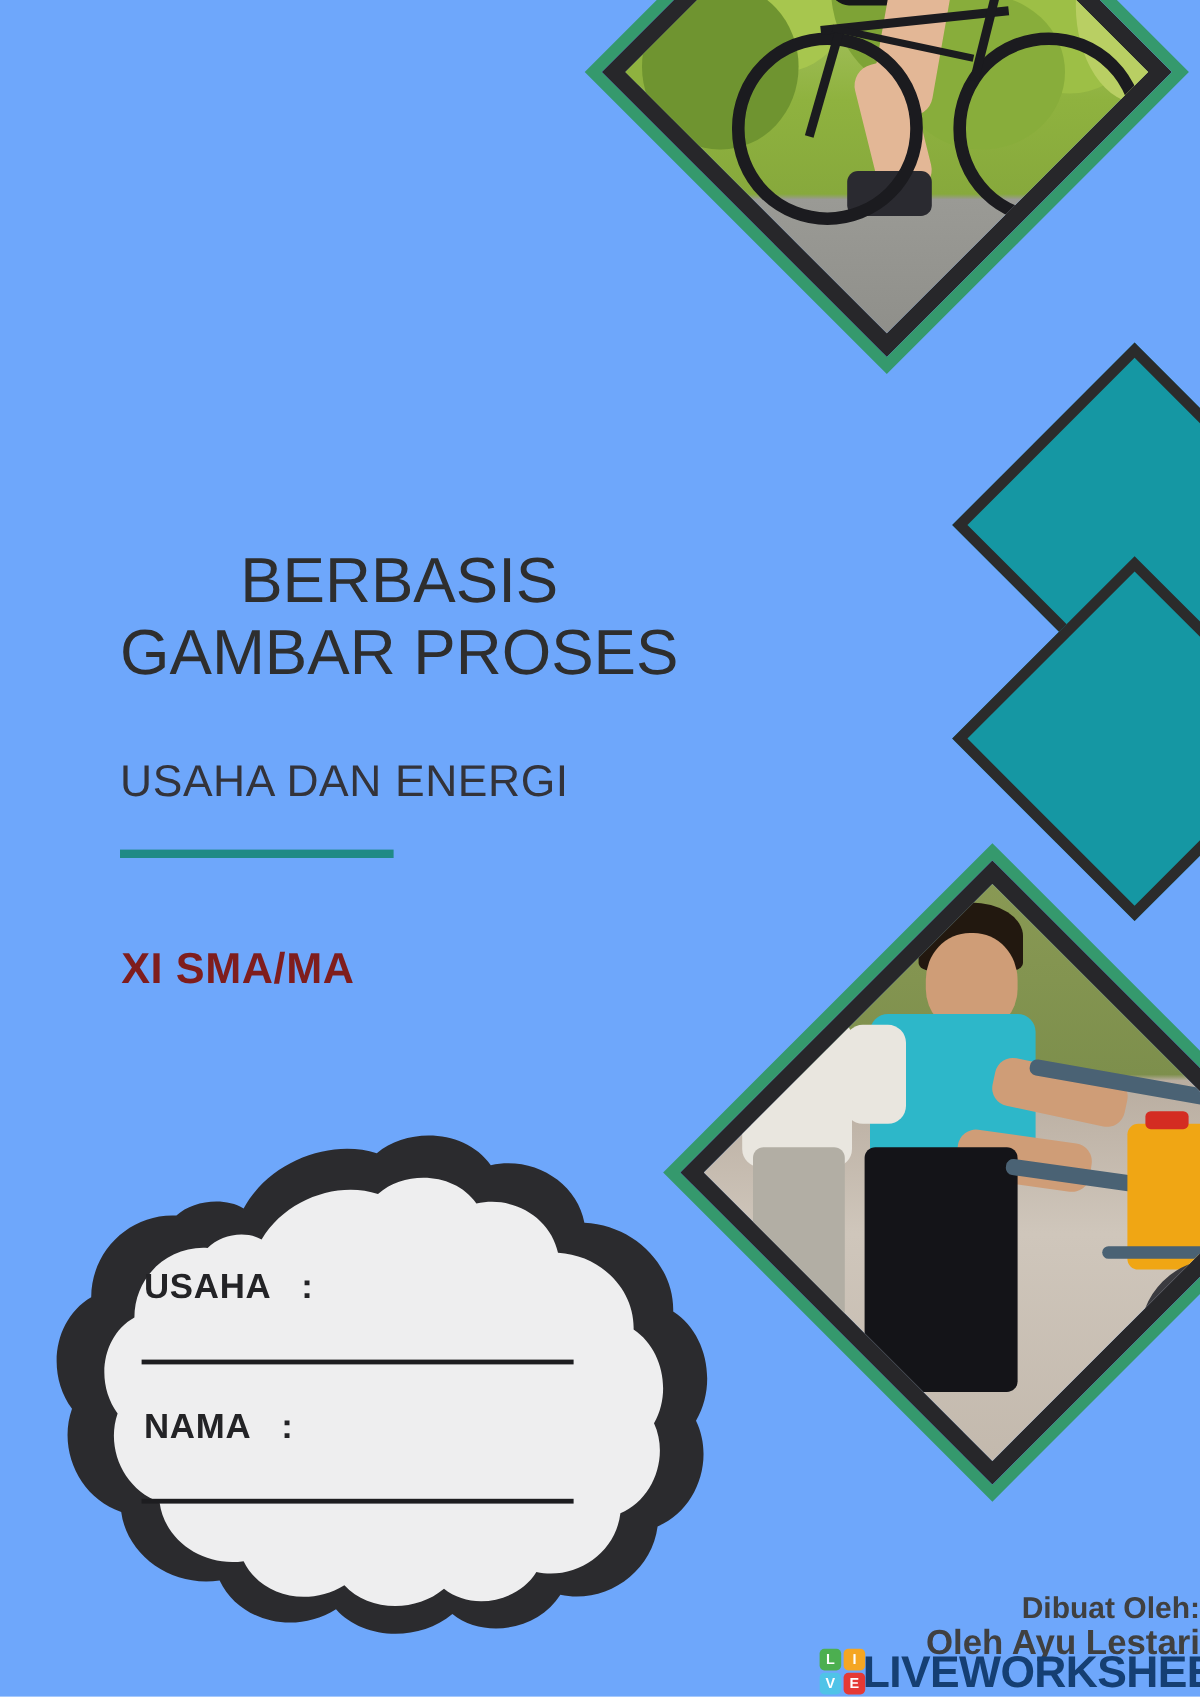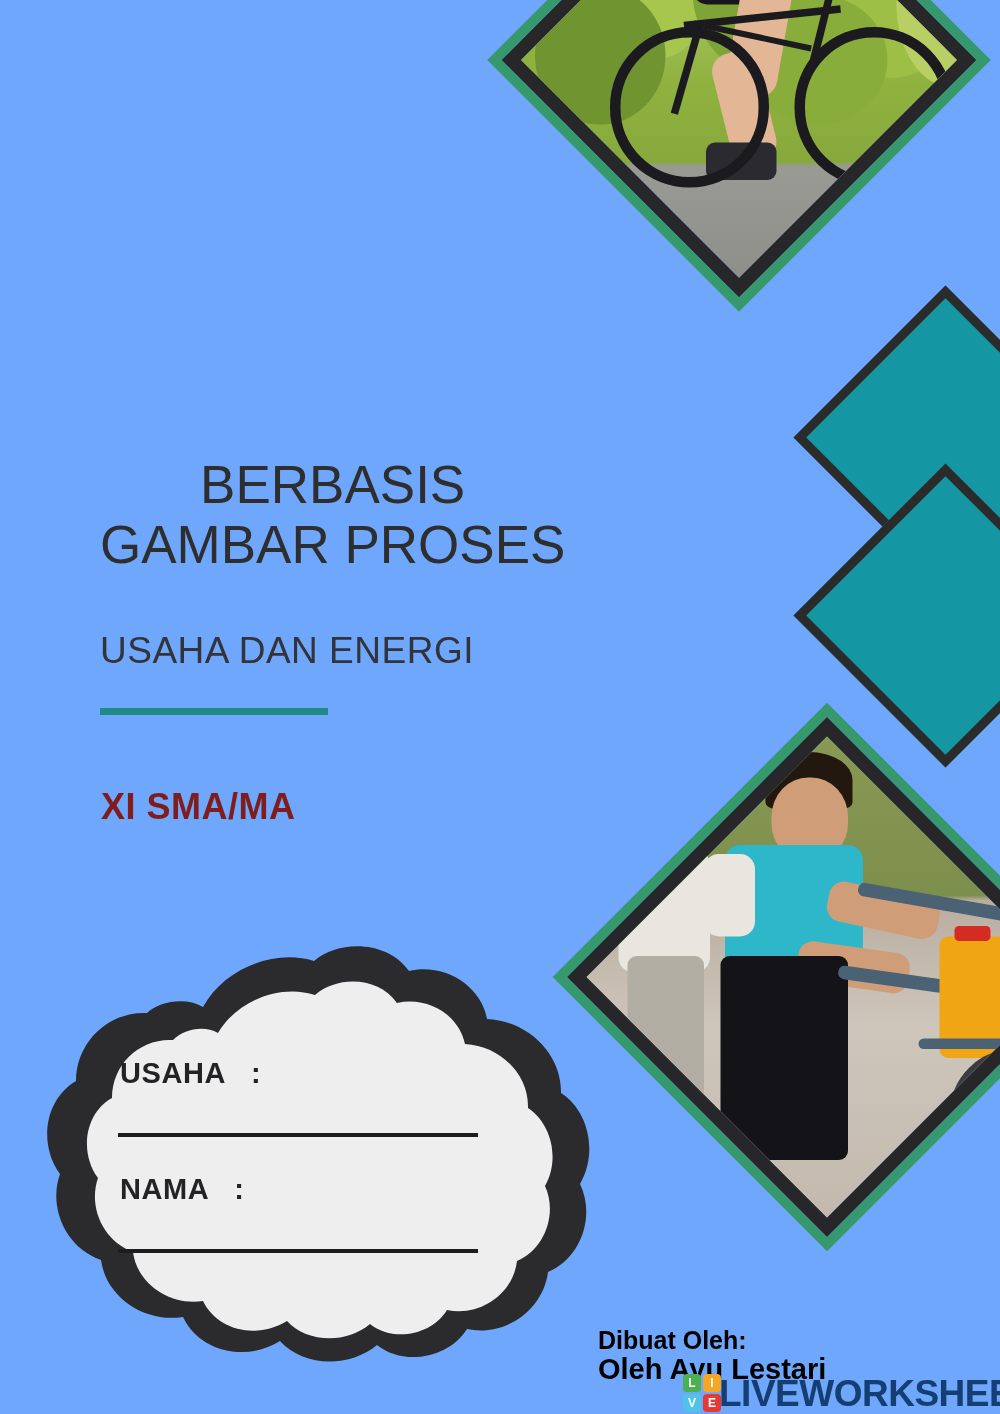--- a/index.html
+++ b/index.html
@@ -149,22 +149,22 @@
     height: 4px;
     background: #1d1d20;
   }
 
   
   .credit {
     position: absolute;
     left: 598px;
     top: 1328px;
     width: 402px;
-    text-align: left;
-    color: #000000;
+    text-align: right;
+    color: #404040;
   }
   .credit .c1 { font-size: 25px; font-weight: 700; line-height: 1.0; }
   .credit .c2 { font-size: 29px; font-weight: 700; line-height: 1.15; }
 
   
   .watermark {
     position: absolute;
     left: 683px;
     top: 1372px;
     display: flex;

